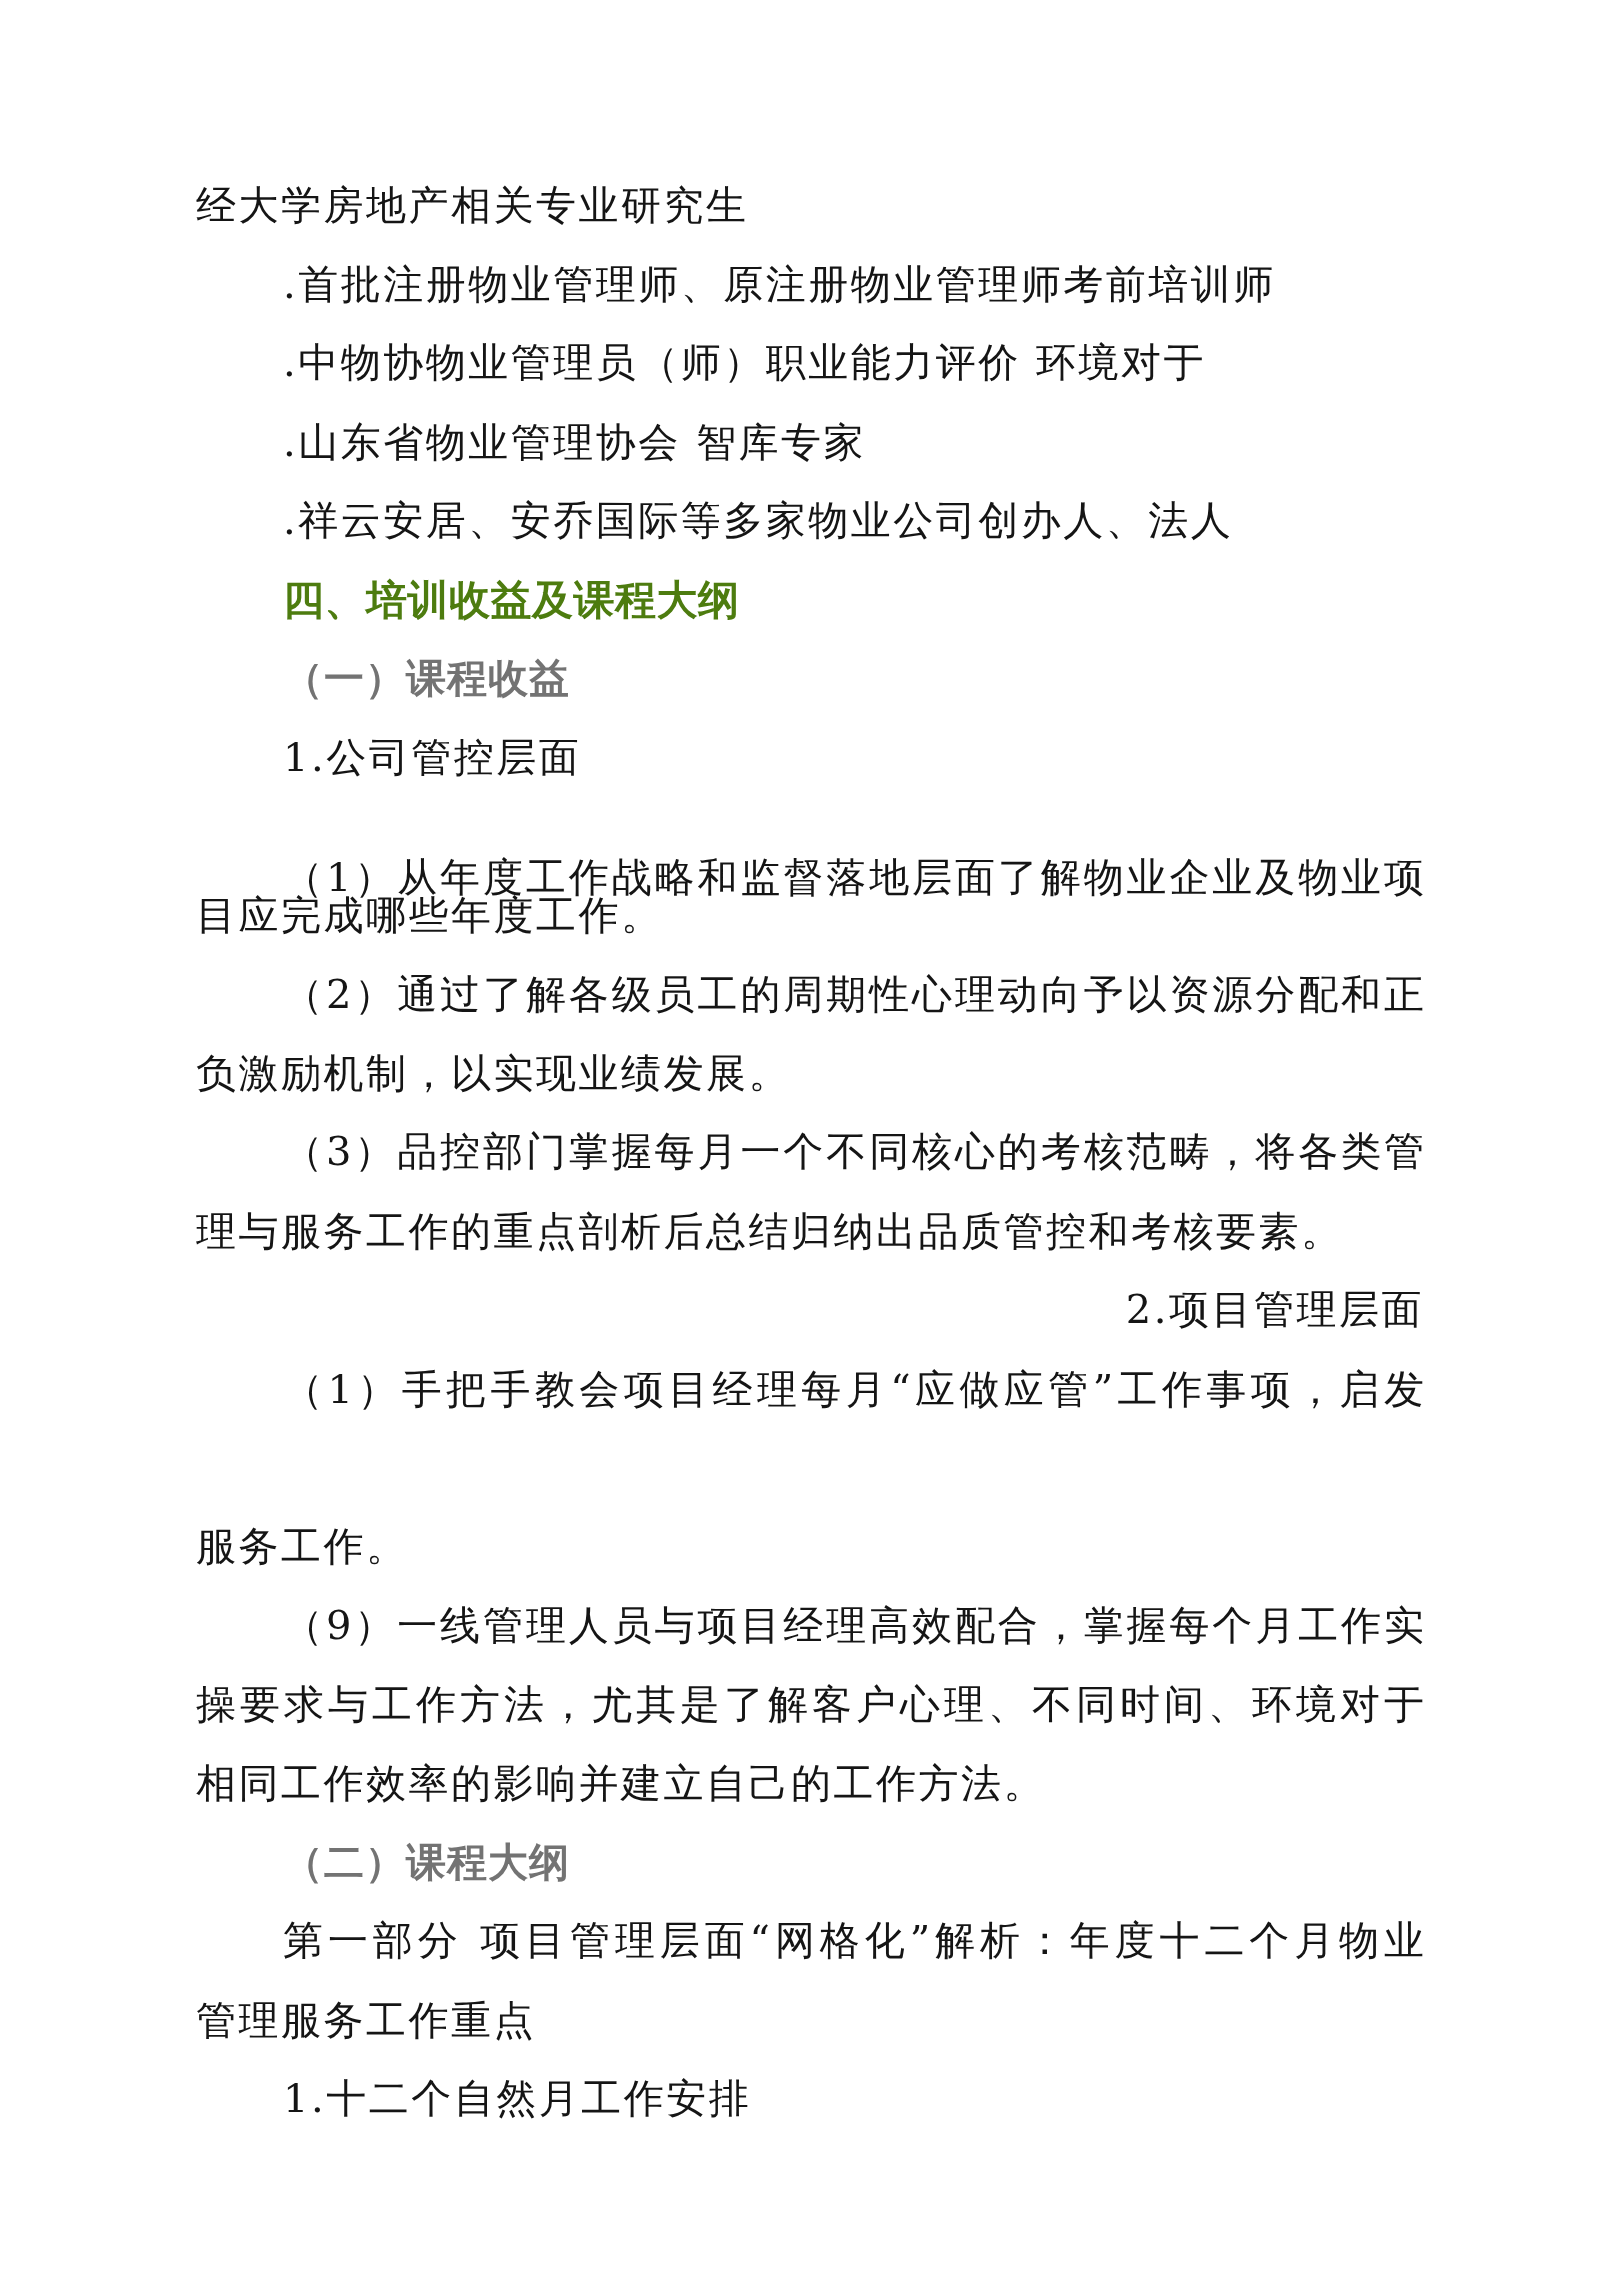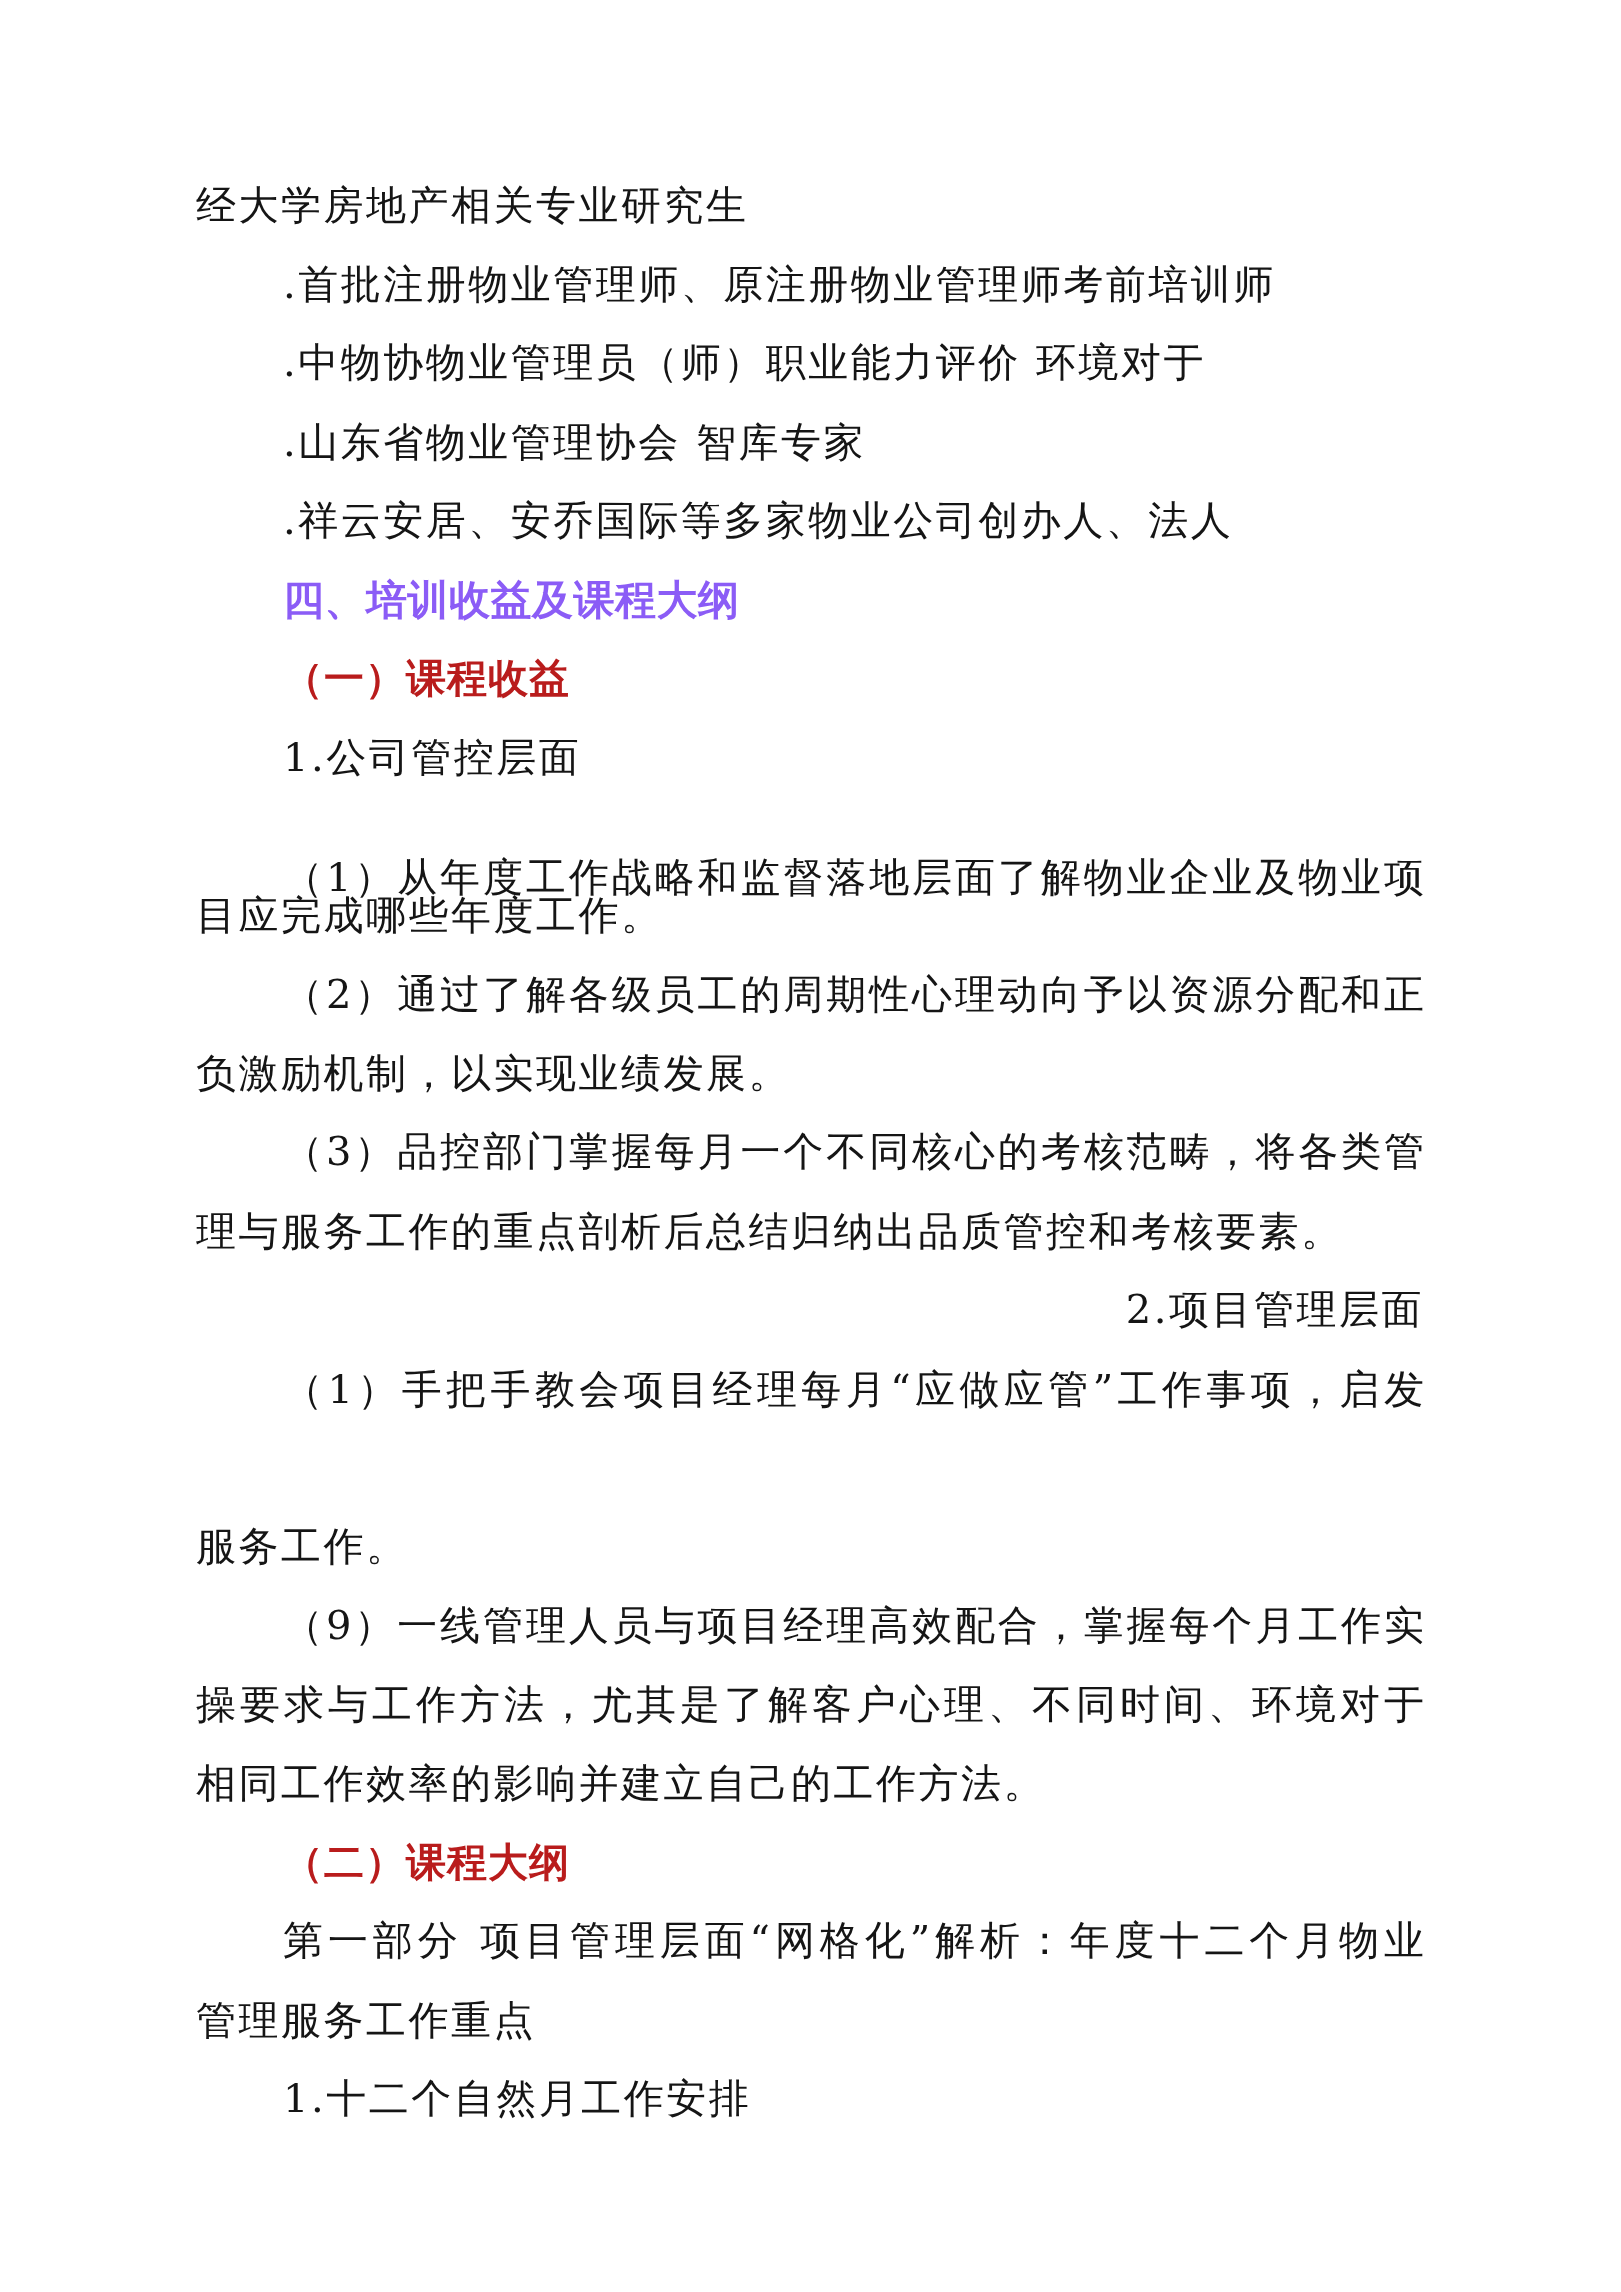--- a/index.html
+++ b/index.html
@@ -38,27 +38,27 @@
       text-align: justify;
       text-align-last: justify;
       letter-spacing: 0;
       white-space: normal;
     }
     .heading {
       font-family: "DejaVu Sans", "Liberation Sans", sans-serif;
       font-weight: bold;
       font-size: 41px;
       letter-spacing: 0.5px;
-      color: #8b5cf6;
+      color: #4d7c0f;
     }
     .subheading {
       font-weight: bold;
       font-size: 40px;
       letter-spacing: 1px;
-      color: #b91c1c;
+      color: #737373;
     }
   </style>
 </head>
 <body>
 
 <div class="page">
 
   <div class="line" style="top:166px;">经大学房地产相关专业研究生</div>
   <div class="line indent" style="top:245px;">.首批注册物业管理师、原注册物业管理师考前培训师</div>
   <div class="line indent" style="top:323px;">.中物协物业管理员（师）职业能力评价 环境对于</div>

